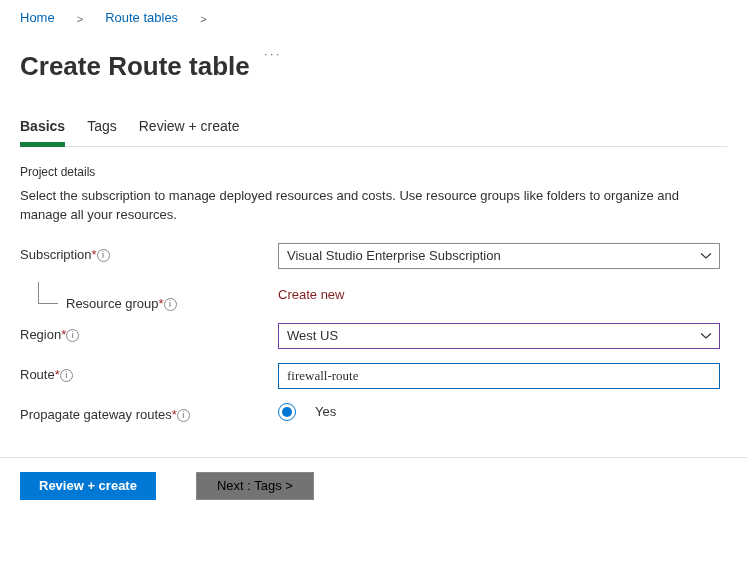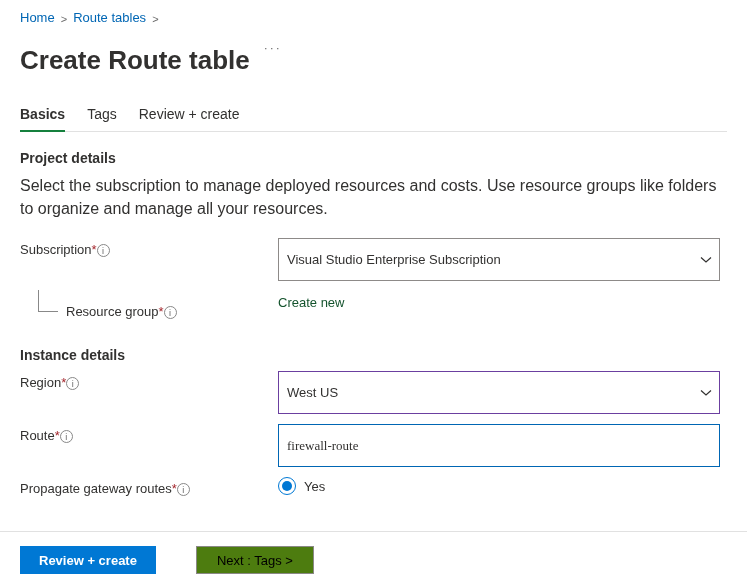--- a/index.html
+++ b/index.html
@@ -7,87 +7,87 @@
     margin: 0;
     font-family: "Segoe UI", -apple-system, sans-serif;
     font-size: 13px;
     color: #323130;
     background: #fff;
     width: 747px;
   }
   .container { padding: 10px 20px 0 20px; }
 
   
-  .breadcrumb { display: flex; align-items: flex-end; gap: 6px; font-size: 13px; margin-bottom: 16px; }
+  .breadcrumb { display: flex; align-items: flex-end; gap: 22px; font-size: 13px; margin-bottom: 22px; }
   .breadcrumb a { color: #0066b4; text-decoration: none; cursor: pointer; }
   .breadcrumb .sep { color: #6b6b6b; font-size: 11px; }
 
   
-  .title-row { display: flex; gap: 14px; margin-bottom: 24px; }
+  .title-row { display: flex; gap: 14px; margin-bottom: 30px; }
   h1 { font-size: 26px; font-weight: 600; margin: 4px 0 0 0; }
   .more { color: #666; letter-spacing: 2px; cursor: pointer; font-size: 12px; }
 
   
   .tabs { display: flex; gap: 22px; border-bottom: 1px solid #e1e1e1; margin-bottom: 18px; }
   .tab { padding: 6px 0 8px 0; cursor: pointer; font-size: 14px; color: #323130; }
-  .tab.active { font-weight: 600; border-bottom: 2px solid #15803d; margin-bottom: -1px; }
-
-  
-  .section-title { font-weight: 700; font-size: 14px; margin: 14px 0 8px 0; }
-  .description { font-size: 16px; color: #323130; line-height: 1.45; margin-bottom: 18px; max-width: 700px; }
+  .tab.active { font-weight: 600; border-bottom: 5px solid #15803d; margin-bottom: -1px; }
+
+  
+  .section-title { font-weight: 400; font-size: 12px; margin: 14px 0 8px 0; }
+  .description { font-size: 13px; color: #323130; line-height: 1.45; margin-bottom: 18px; max-width: 700px; }
 
   
   .row { display: flex; align-items: flex-start; margin-bottom: 10px; min-height: 30px; }
   .label-col { width: 258px; display: flex; align-items: flex-end; gap: 0; padding-top: 4px; font-size: 13px; }
   .label-col.indent { padding-left: 46px; position: relative; margin-top: 9px; }
   .tree-line { position: absolute; left: 18px; top: -10px; width: 20px; height: 22px; border-left: 1px solid #888; border-bottom: 1px solid #888; }
   .req { color: #a4262c; }
   .info-icon {
     display: inline-flex; align-items: center; justify-content: center;
     width: 13px; height: 13px; border: 1px solid #888; border-radius: 50%;
     font-size: 9px; color: #666; cursor: pointer;
   }
   .field-col { flex: 1; max-width: 442px; }
 
   .select, .text-input {
-    width: 100%; height: 43px; border: 1px solid #8d8a88;
+    width: 100%; height: 26px; border: 1px solid #8d8a88;
     padding: 0 28px 0 8px; font-size: 13px; font-family: inherit;
     background: #fff; position: relative; display: flex; align-items: center;
     cursor: pointer;
   }
   .select.purple, .text-input.blue-focus { border-color: #6b3fa0; }
   .text-input.blue-focus { border-color: #0066b4; border-width: 1px; cursor: text; font-family: Liberation Serif, serif; }
   .select-wrap { position: relative; }
   .chevron {
     position: absolute; right: 8px; top: 50%; transform: translateY(-50%);
     pointer-events: none;
   }
   .chevron svg { display: block; }
 
-  .link { color: #14532d; font-size: 13px; cursor: pointer; margin-top: 4px; display: inline-block; }
-
-  
-  .radio-row { display: flex; align-items: center; gap: 8px; margin-bottom: 8px; cursor: pointer; }
+  .link { color: #7f1d1d; font-size: 13px; cursor: pointer; margin-top: 4px; display: inline-block; }
+
+  
+  .radio-row { display: flex; align-items: center; gap: 19px; margin-bottom: 8px; cursor: pointer; }
   .radio-outer {
     width: 18px; height: 18px; border: 1px solid #323130; border-radius: 50%;
     display: inline-flex; align-items: center; justify-content: center;
   }
   .radio-row.selected .radio-outer { border-color: #0078d4; }
   .radio-inner { width: 10px; height: 10px; background: #0078d4; border-radius: 50%; display: none; }
   .radio-row.selected .radio-inner { display: block; }
 
   
   .footer {
     border-top: 1px solid #e1e1e1;
     padding: 14px 20px; margin-top: 24px;
     display: flex; gap: 10px;
   }
   .btn {
     height: 28px; padding: 0 14px; font-size: 13px; font-family: inherit;
-    border: 1px solid #8a8886; background: #4d7c0f; cursor: pointer;
+    border: 1px solid #8a8886; background: #737373; cursor: pointer;
   }
   .btn.primary { background: #0078d4; color: #fff; border-color: #0078d4; font-weight: 600; padding: 0 18px; }
   .btn.disabled { background: #f3f3f3; color: #a6a6a6; border-color: #ddd; cursor: default; }
   .btn.next { margin-left: 30px; padding: 0 20px; }
 </style>
 </head>
 <body>
 
 <div class="container">
 
@@ -137,21 +137,20 @@
       <span class="tree-line"></span>
       <span>Resource group</span>
       <span class="req">*</span>
       <span class="info-icon">i</span>
     </div>
     <div class="field-col">
       <span class="link">Create new</span>
     </div>
   </div>
 
-  <div class="section-title" style="margin-top:26px">Instance details</div>
 
   <div class="row">
     <div class="label-col">
       <span>Region</span>
       <span class="req">*</span>
       <span class="info-icon">i</span>
     </div>
     <div class="field-col">
       <div class="select-wrap">
         <div class="select purple">

